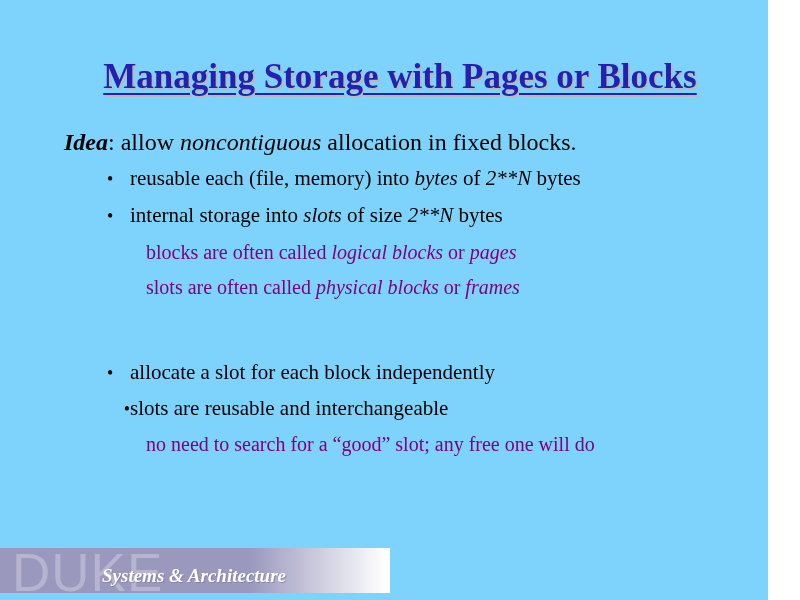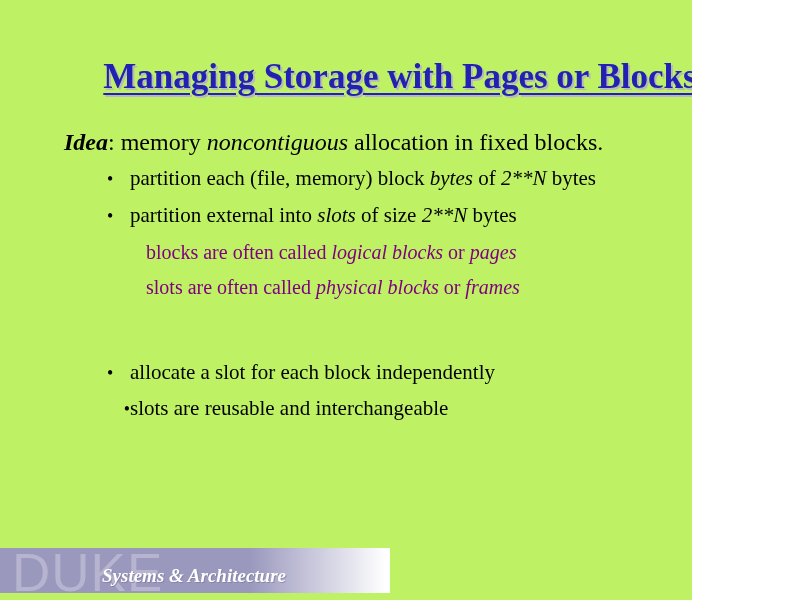--- a/index.html
+++ b/index.html
@@ -2,23 +2,23 @@
 <html><head>
 <meta charset="utf-8">
 <style>
   html, body {
     margin: 0;
     padding: 0;
     background: #ffffff;
   }
   .slide {
     position: relative;
-    width: 692px;
+    width: 768px;
     height: 600px;
-    background: #bef264;
+    background: #7dd3fc;
     overflow: hidden;
     font-family: "Liberation Serif", "DejaVu Serif", serif;
     color: #000000;
   }
   .title {
     position: absolute;
     top: 58px;
     left: 0;
     width: 800px;
     margin: 0;
@@ -91,48 +91,51 @@
   }
 </style>
 </head>
 <body>
 
 <div class="slide">
 
   <h1 class="title">Managing Storage with Pages or Blocks</h1>
 
   <div class="line l-idea">
-    <span class="bi">Idea</span><span>: memory </span><span class="it">noncontiguous</span><span> allocation in fixed blocks.</span>
+    <span class="bi">Idea</span><span>: allow </span><span class="it">noncontiguous</span><span> allocation in fixed blocks.</span>
   </div>
 
   <div class="line l-b1">
-    <span class="dot">•</span><span>partition each (file, memory) block </span><span class="it">bytes</span><span> of </span><span class="it">2**N</span><span> bytes</span>
+    <span class="dot">•</span><span>reusable each (file, memory) into </span><span class="it">bytes</span><span> of </span><span class="it">2**N</span><span> bytes</span>
   </div>
 
   <div class="line l-b2">
-    <span class="dot">•</span><span>partition external into </span><span class="it">slots</span><span> of size </span><span class="it">2**N</span><span> bytes</span>
+    <span class="dot">•</span><span>internal storage into </span><span class="it">slots</span><span> of size </span><span class="it">2**N</span><span> bytes</span>
   </div>
 
   <div class="line l-p2 purple">
     <span>slots are often called </span><span class="it">physical blocks</span><span> or </span><span class="it">frames</span>
   </div>
 
   <div class="line l-p1 purple">
     <span>blocks are often called </span><span class="it">logical blocks</span><span> or </span><span class="it">pages</span>
   </div>
 
 
   <div class="line l-b3">
     <span class="dot">•</span><span>allocate a slot for each block independently</span>
   </div>
 
   <div class="line l-b4">
     <span class="dot">•</span><span>slots are reusable and interchangeable</span>
   </div>
 
+  <div class="line l-p3 purple">
+    <span>no need to search for a “good” slot; any free one will do</span>
+  </div>
 
 
   <div class="footer-bar">
     <div class="duke-logo">DUKE</div>
     <div class="footer-dept">Systems &amp; Architecture</div>
   </div>
 
 </div>
 
 </body></html>

